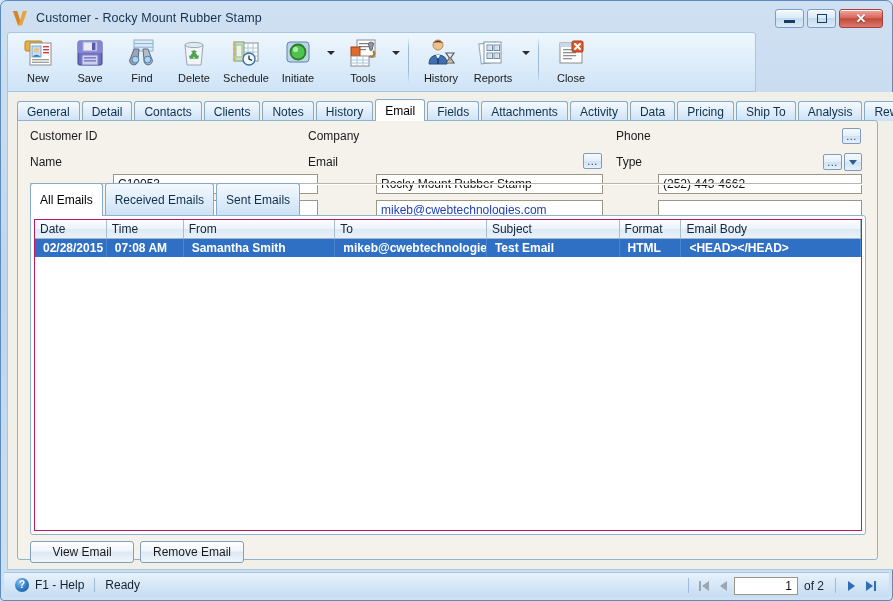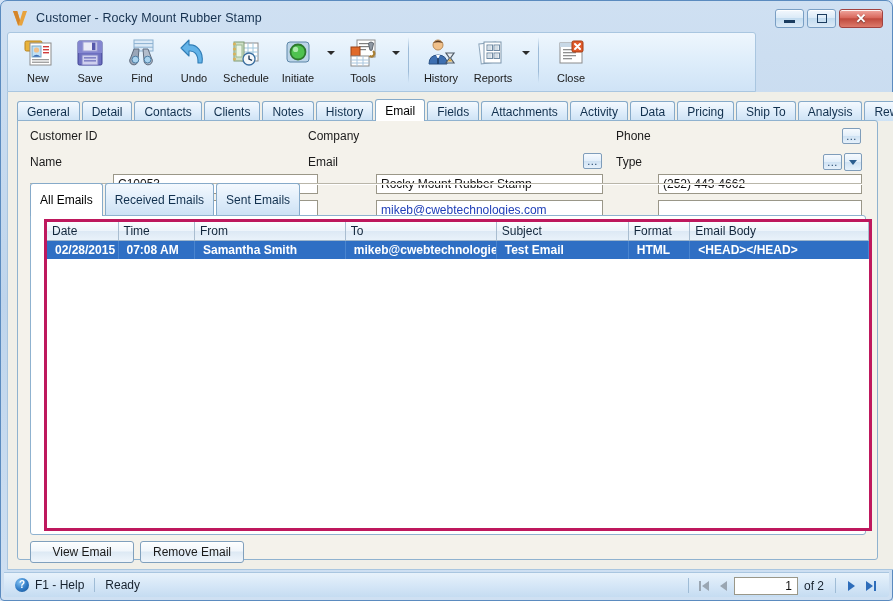--- a/index.html
+++ b/index.html
@@ -233,25 +233,24 @@
   .gridpanel {
     position: absolute; left: 12px; top: 94px;
     width: 836px; height: 320px;
     background:#fff;
     border: 1px solid #8fb2cf;
     border-radius: 0 3px 3px 3px;
     padding: 3px;
   }
   .grid {
     width: 828px; height: 312px;
-    border: 3px solid #be185d;
+    border: 1px solid #be185d;
     background: #fff;
     overflow: hidden;
     position: relative;
-    margin-left: 10px;
   }
   .grid-header {
     display: flex; height: 19px;
     background: linear-gradient(180deg,#fbfdff 0%, #edf4fb 48%, #dde9f5 52%, #e9f2fa 100%);
     border-bottom: 1px solid #9fb6cc;
   }
   .gh {
     font-size: 12px; color:#12263b;
     display:flex; align-items:center;
     padding-left: 5px;
@@ -410,29 +409,33 @@
               </g>
             <path d="M8 12 L13 12 L12 23 A4.2 4.2 0 1 1 4.6 21 Z" fill="#9aa6b8" stroke="#5f6b7d"></path>
             <path d="M17 12 L22 12 L25.4 21 A4.2 4.2 0 1 1 18 23 Z" fill="#b2bdcc" stroke="#5f6b7d"></path>
             <circle cx="9.4" cy="22.6" r="3.4" fill="#a9d3ef" stroke="#4f7fa5"></circle>
             <circle cx="21.6" cy="22.6" r="3.4" fill="#a9d3ef" stroke="#4f7fa5"></circle>
           </svg>
         </div>
         <div class="lbl">Find</div>
       </div>
 
-
-      <div class="tb-item">
-        <div class="ic">
-          <svg width="32" height="32" viewBox="0 0 32 32">
-            <path d="M24 26 C26 14 18 7 11 8 L11 3 L3 11 L11 19 L11 14 C16 13.4 20.4 17 20 26 Z" fill="#63b3e8" stroke="#2f7cb5" stroke-width="1.1" stroke-linejoin="round"></path>
-          </svg>
-        </div>
-        <div class="lbl">Undo</div>
-      </div>
+      <div class="tb-item">
+        <div class="ic">
+          <svg width="32" height="32" viewBox="0 0 32 32">
+            <path d="M7 8 L25 8 L23 28 L9 28 Z" fill="#f2f5f8" stroke="#9aa7b3"></path>
+            <ellipse cx="16" cy="8" rx="9" ry="2.6" fill="#e2e9ef" stroke="#9aa7b3"></ellipse>
+            <path d="M16 13 l3.4 2 -1.6 0 0 3 -3.6 0 0-3 -1.6 0z" fill="#4ca64c"></path>
+            <path d="M12 22 l-1.2-3.8 1.4 .8 1.6-2.6 3 1.8 -1.6 2.6 1.4 .8z" fill="#4ca64c"></path>
+            <path d="M20 22 l1.2-3.8 -1.4 .8 -1.6-2.6 -3 1.8 1.6 2.6 -1.4 .8z" fill="#4ca64c"></path>
+          </svg>
+        </div>
+        <div class="lbl">Delete</div>
+      </div>
+
 
       <div class="tb-item">
         <div class="ic">
           <svg width="32" height="32" viewBox="0 0 32 32">
             <rect x="12" y="6" width="16" height="18" fill="#ffffff" stroke="#8b8b8b"></rect>
             <g stroke="#9fc6dd">
                 <line x1="12" y1="11" x2="28" y2="11"></line>
                 <line x1="12" y1="15" x2="28" y2="15"></line>
               <line x1="12" y1="19" x2="28" y2="19"></line>
                 <line x1="18" y1="6" x2="18" y2="24"></line>

